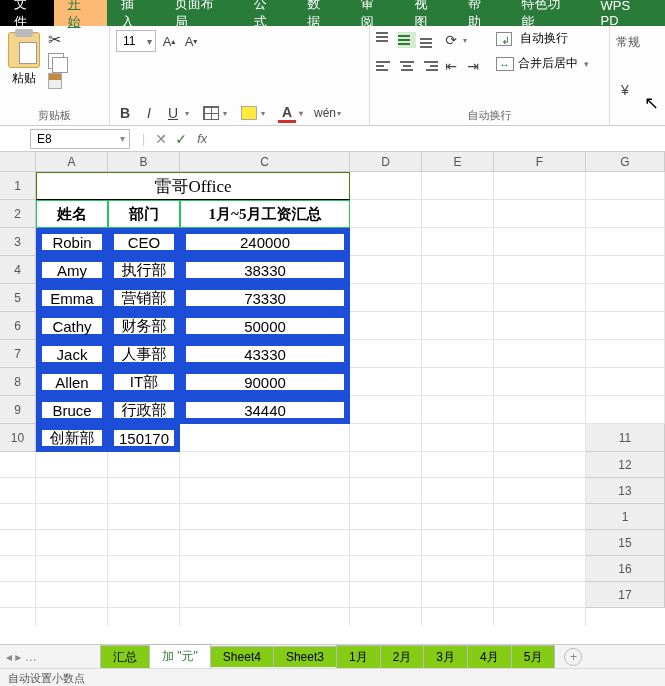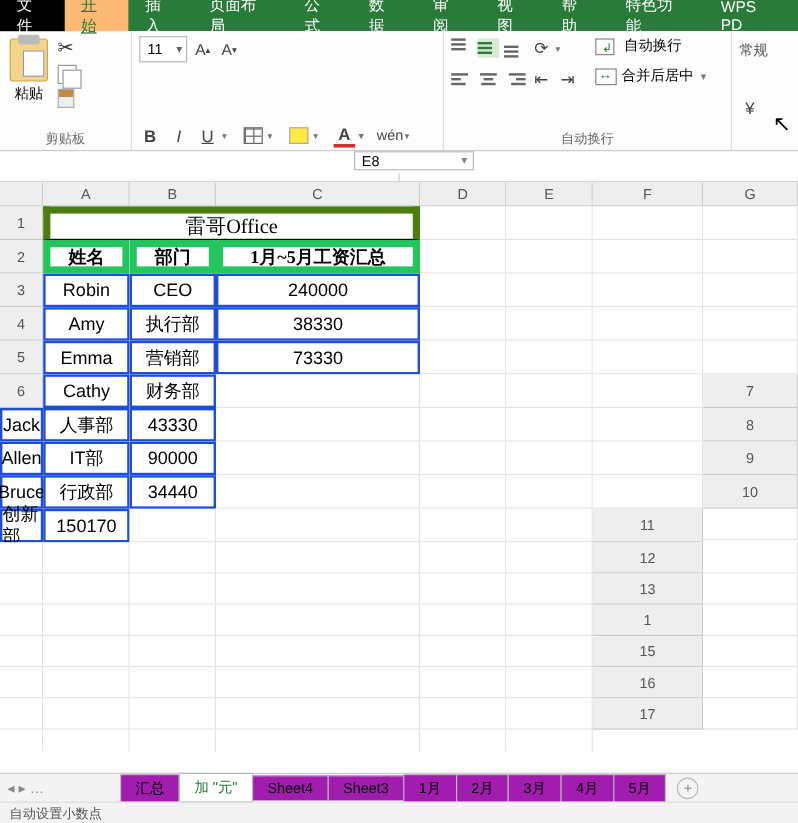--- a/index.html
+++ b/index.html
@@ -56,45 +56,45 @@
   .align-icon.active span { background: #2a7a3a; }
   .align-icon.active { background: #d9ead3; }
   .wrap-btn { display: flex; align-items: center; gap: 8px; font-size: 12px; text-align: center; }
   .wrap-icon { width: 16px; height: 14px; border: 1px solid #888; position: relative; }
   .wrap-icon::after { content: "↲"; position: absolute; right: 1px; bottom: -1px; font-size: 10px; color: #2a7a3a; }
   .merge-btn { display: flex; align-items: center; gap: 4px; font-size: 12px; margin-top: 8px; }
   .merge-icon { width: 18px; height: 14px; border: 1px solid #888; position: relative; }
   .merge-icon::before { content: "↔"; position: absolute; left: 2px; top: -1px; font-size: 11px; color: #2a7a3a; }
 
   
-  .refbar { display: flex; align-items: center; border-bottom: 1px solid #ccc; height: 26px; flex-direction: column; }
+  .refbar { display: flex; align-items: center; border-bottom: 1px solid #ccc; height: 26px; }
   .namebox { width: 100px; border: 1px solid #bbb; height: 20px; margin: 0 6px 0 30px; padding: 0 6px; font-size: 12px; display: flex; align-items: center; background: #fff; position: relative; }
   .namebox::after { content: "▾"; position: absolute; right: 4px; color: #888; font-size: 10px; }
   .fx-sep { color: #ccc; margin: 0 6px; }
   .fx-btn { width: 20px; text-align: center; color: #888; font-size: 14px; }
   .fx-btn.green { color: #2a7a3a; }
   .fx-label { font-style: italic; font-size: 13px; color: #666; margin-left: 6px; }
   .formula-input { flex: 1; height: 20px; border: none; padding: 0 6px; font-size: 12px; }
 
   
   .grid-wrap { position: relative; overflow: hidden; height: 474px; }
   .grid { display: grid; grid-template-columns: 36px 72px 72px 170px 72px 72px 92px 79px; }
   .grid .hcell { background: #eee; border-right: 1px solid #ccc; border-bottom: 1px solid #ccc; height: 20px; display: flex; align-items: center; justify-content: center; font-size: 12px; color: #555; }
   .grid .corner { background: #eee; border-right: 1px solid #ccc; border-bottom: 1px solid #ccc; }
   .grid .rcell { background: #eee; border-right: 1px solid #ccc; border-bottom: 1px solid #ccc; display: flex; align-items: center; justify-content: center; font-size: 12px; color: #555; }
   .grid .cell { border-right: 1px solid #e3e3e3; border-bottom: 1px solid #e3e3e3; height: 26px; display: flex; align-items: center; justify-content: center; font-size: 15px; font-family: Arial, sans-serif; background: #fff; }
-  .grid .title-merge { grid-column: 2 / 5; font-size: 17px; font-family: "Microsoft YaHei"; border: 6px solid #4d7c0f; border-bottom: 1px solid #000; }
-  .grid .th { font-weight: bold; font-family: "Microsoft YaHei"; border: 6px solid #22c55e; }
-  .grid .td { border: 2px solid #1d4ed8; }
+  .grid .title-merge { grid-column: 2 / 5; font-size: 17px; font-family: "Microsoft YaHei"; border: 1px solid #4d7c0f; border-bottom: 1px solid #000; }
+  .grid .th { font-weight: bold; font-family: "Microsoft YaHei"; border: 1px solid #22c55e; }
+  .grid .td { border: 6px solid #1d4ed8; }
   .grid .row-h { height: 28px; }
 
   
   .tabbar { position: absolute; bottom: 18px; left: 0; right: 0; height: 24px; border-top: 1px solid #ccc; background: #f3f3f3; display: flex; align-items: center; padding-left: 100px; gap: 0; }
   .tabbar .nav { position: absolute; left: 6px; display: flex; gap: 6px; color: #888; font-size: 12px; }
-  .tab { padding: 3px 12px; border: 1px solid #bbb; border-bottom: none; background: #a21caf; font-size: 12px; margin-right: -1px; white-space: nowrap; }
+  .tab { padding: 3px 12px; border: 1px solid #bbb; border-bottom: none; background: #84cc16; font-size: 12px; margin-right: -1px; white-space: nowrap; }
   .tab.active { background: #fff; border-bottom: 2px solid #2a7a3a; color: #2a7a3a; }
   .tabbar .add { margin-left: 10px; width: 18px; height: 18px; border: 1px solid #bbb; border-radius: 50%; display: flex; align-items: center; justify-content: center; color: #888; font-size: 12px; }
 
   
   .status { position: absolute; bottom: 0; left: 0; right: 0; height: 18px; background: #f3f3f3; border-top: 1px solid #ddd; font-size: 11px; color: #555; padding: 2px 8px; }
 
   .cursor { position: absolute; right: 6px; top: 92px; font-size: 18px; pointer-events: none; }
   .dd-caret { font-size: 9px; color: #777; margin-left: 2px; }
 </style>
 </head>
@@ -282,20 +282,21 @@
       <div class="cell td row-h">Emma</div>
       <div class="cell td row-h">营销部</div>
       <div class="cell td row-h">73330</div>
       <div class="cell row-h"></div>
       <div class="cell row-h"></div>
       <div class="cell row-h"></div>
       <div class="cell row-h"></div>
       <div class="rcell">6</div>
       <div class="cell td row-h">Cathy</div>
       <div class="cell td row-h">财务部</div>
+      <div class="cell td row-h">50000</div>
       <div class="cell row-h"></div>
       <div class="cell row-h"></div>
       <div class="cell row-h"></div>
       <div class="cell row-h"></div>
       <div class="rcell">7</div>
       <div class="cell td row-h">Jack</div>
       <div class="cell td row-h">人事部</div>
       <div class="cell td row-h">43330</div>
       <div class="cell row-h"></div>
       <div class="cell row-h"></div>

